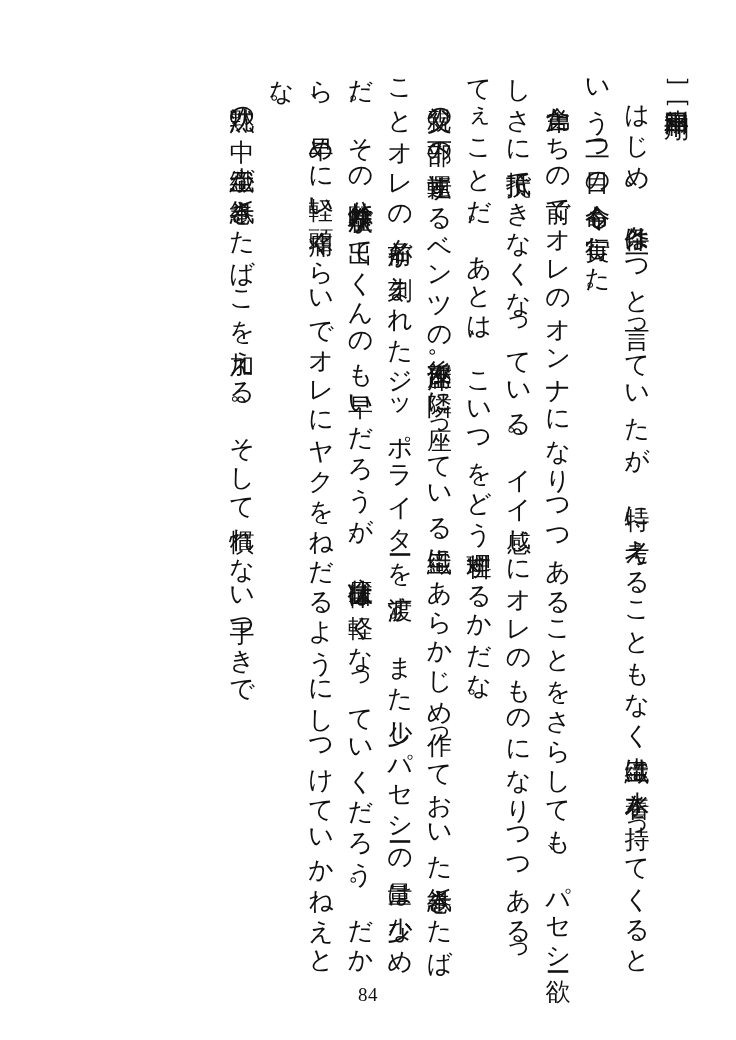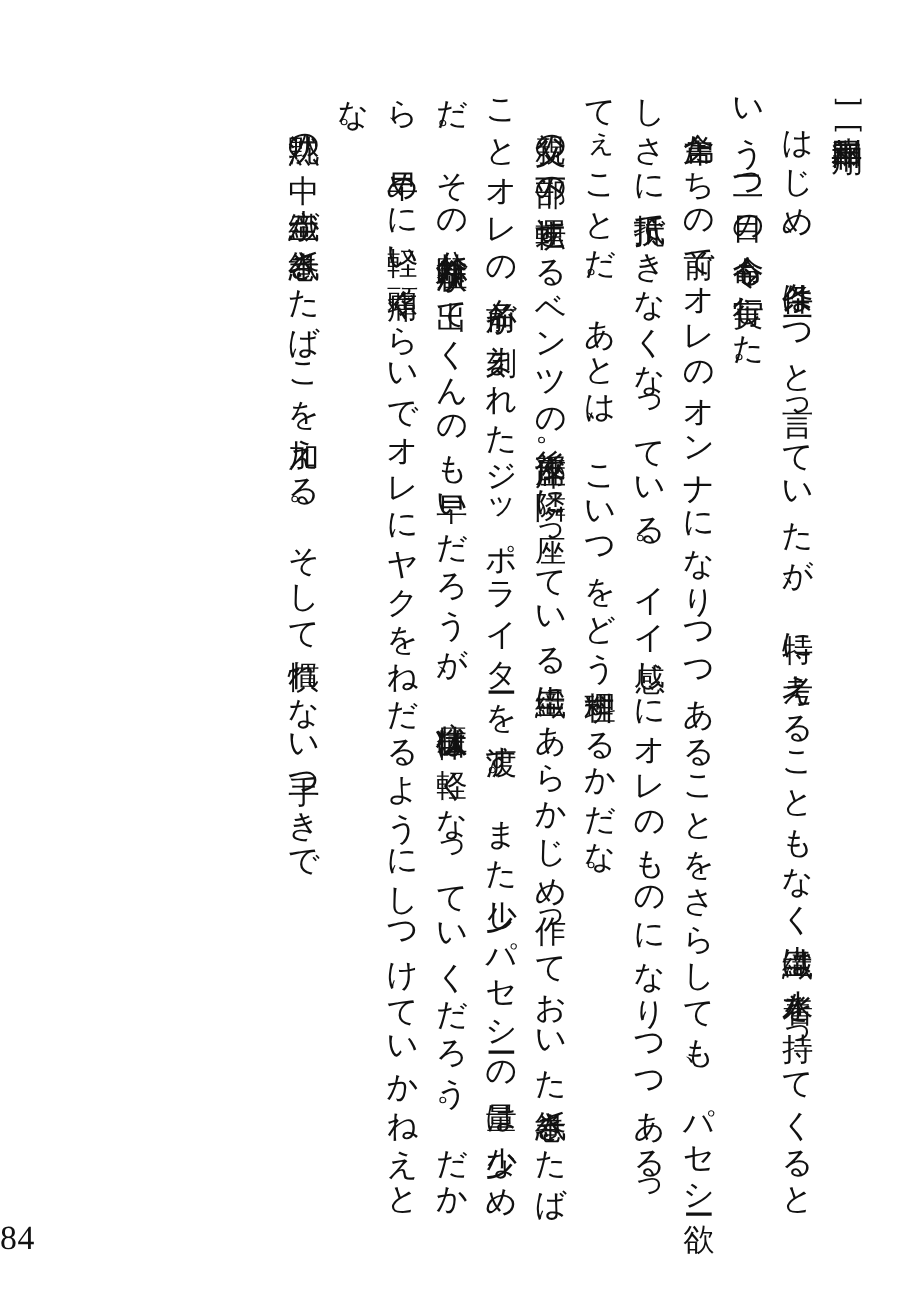--- a/index.html
+++ b/index.html
@@ -51,21 +51,22 @@
   .para {
     display: block;
     text-indent: 1em;
   }
 
   .page-number {
     position: absolute;
     left: 0;
     right: 0;
     bottom: 34px;
-    font-size: 27px;
+    text-align: center;
+    font-size: 19px;
     font-family: "Liberation Serif", "DejaVu Serif", serif;
     color: #111111;
     letter-spacing: 0.02em;
   }
 </style>
 </head>
 <body>
 
 <div class="page">
 

